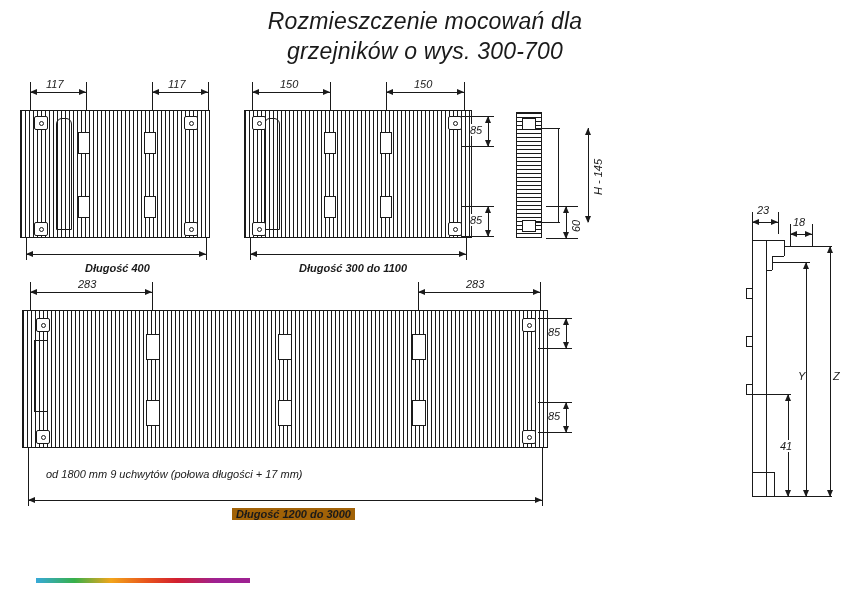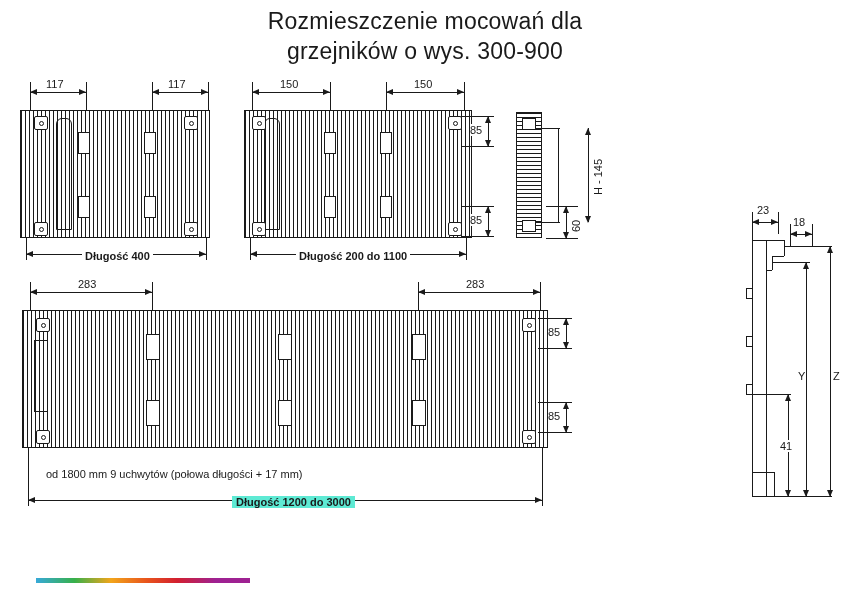--- a/index.html
+++ b/index.html
@@ -7,20 +7,21 @@
     padding: 0;
     background: #ffffff;
   }
   #page {
     position: relative;
     width: 850px;
     height: 600px;
     background: #ffffff;
     font-family: "Liberation Sans", sans-serif;
     overflow: hidden;
+    font-style: italic;
   }
   .title {
     position: absolute;
     left: 0;
     top: 6px;
     width: 850px;
     text-align: center;
     font-size: 23px;
     color: #1a1a1a;
     line-height: 30px;
@@ -107,20 +108,21 @@
     box-sizing: border-box;
     background: transparent;
   }
 
   .caption {
     position: absolute;
     font-size: 11px;
     font-weight: bold;
     color: #1a1a1a;
     white-space: nowrap;
+    margin-top: 12px;
   }
   .note {
     position: absolute;
     font-size: 11px;
     color: #1a1a1a;
     white-space: nowrap;
   }
 
   
   .typ-badge {
@@ -171,21 +173,21 @@
       #e8531c 52%, #d21f30 66%, #9e2192 84%, #9e2192 100%);
   }
 </style>
 </head>
 <body>
 
 <div id="page">
 
   <div class="title">
     <span>Rozmieszczenie mocowań dla</span>
-    <span class="l2">grzejników o wys. 300-900</span>
+    <span class="l2">grzejników o wys. 300-700</span>
   </div>
 
   <div>
 
     <div class="vline" style="left:30px;  top:82px;  height:28px;"></div>
     <div class="vline" style="left:86px;  top:82px;  height:36px;"></div>
     <div class="hline" style="left:30px;  top:92px;  width:56px;"></div>
     <div class="arrowL" style="left:30px;  top:89px;"></div>
     <div class="arrowR" style="left:79px;  top:89px;"></div>
     <div class="dimtext" style="left:46px; top:78px;">117</div>
@@ -259,21 +261,21 @@
     <div class="vline" style="left:488px; top:206px; height:30px;"></div>
     <div class="arrowU" style="left:485px; top:206px;"></div>
     <div class="arrowD" style="left:485px; top:230px;"></div>
     <div class="dimtext" style="left:470px; top:214px; background:#fff;">85</div>
 
     <div class="vline" style="left:250px; top:238px; height:22px;"></div>
     <div class="vline" style="left:466px; top:238px; height:22px;"></div>
     <div class="hline" style="left:250px; top:254px; width:216px;"></div>
     <div class="arrowL" style="left:250px; top:251px;"></div>
     <div class="arrowR" style="left:459px; top:251px;"></div>
-    <div class="caption" style="left:296px; top:250px; background:#fff; padding:0 3px;">Długość  200 do 1100</div>
+    <div class="caption" style="left:296px; top:250px; background:#fff; padding:0 3px;">Długość  300 do 1100</div>
   </div>
 
   <div>
     <div class="rad" style="left:516px; top:112px; width:26px; height:126px;
          background: repeating-linear-gradient(to bottom, #1a1a1a 0px, #1a1a1a 1px, #ffffff 1px, #ffffff 4px);"></div>
     <div class="endcap" style="left:522px; top:118px; width:14px; height:12px;"></div>
     <div class="endcap" style="left:522px; top:220px; width:14px; height:12px;"></div>
     <div class="hline" style="left:536px; top:128px; width:24px;"></div>
     <div class="hline" style="left:536px; top:222px; width:24px;"></div>
     <div class="vline" style="left:558px; top:128px; height:94px;"></div>
@@ -336,21 +338,21 @@
     <div class="arrowD" style="left:563px; top:426px;"></div>
     <div class="dimtext" style="left:548px; top:410px; background:#fff;">85</div>
 
     <div class="note" style="left:46px; top:468px;">od 1800 mm 9 uchwytów  (połowa długości +  17 mm)</div>
 
     <div class="vline" style="left:28px;  top:448px; height:58px;"></div>
     <div class="vline" style="left:542px; top:448px; height:58px;"></div>
     <div class="hline" style="left:28px;  top:500px; width:514px;"></div>
     <div class="arrowL" style="left:28px;  top:497px;"></div>
     <div class="arrowR" style="left:535px; top:497px;"></div>
-    <div class="caption" style="left:232px; top:496px; background:#5eead4; padding:0 4px;">Długość  1200 do 3000</div>
+    <div class="caption" style="left:232px; top:496px; background:#a16207; padding:0 4px;">Długość  1200 do 3000</div>
   </div>
 
 
   <div>
 
     <div class="vline" style="left:752px; top:212px; height:28px;"></div>
     <div class="vline" style="left:778px; top:212px; height:22px;"></div>
     <div class="hline" style="left:752px; top:222px; width:26px;"></div>
     <div class="arrowL" style="left:752px; top:219px;"></div>
     <div class="arrowR" style="left:771px; top:219px;"></div>

